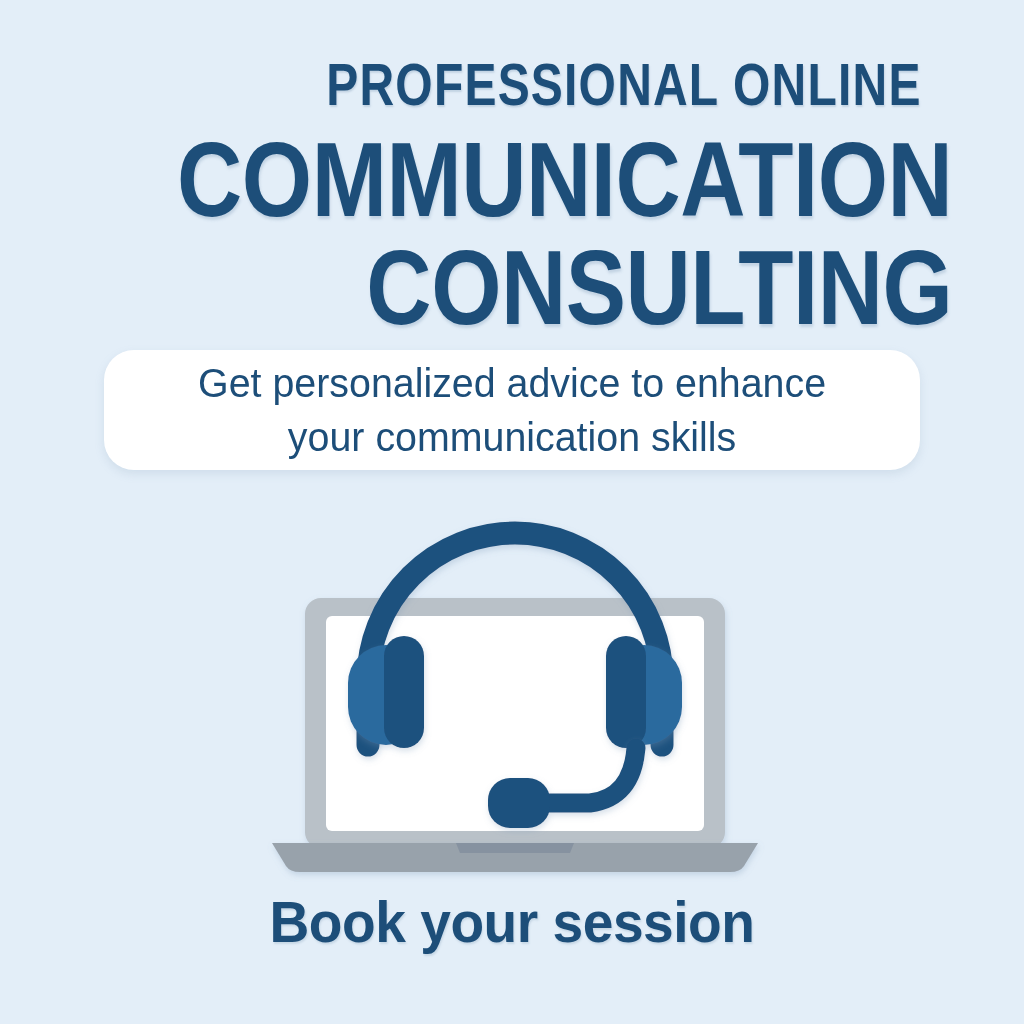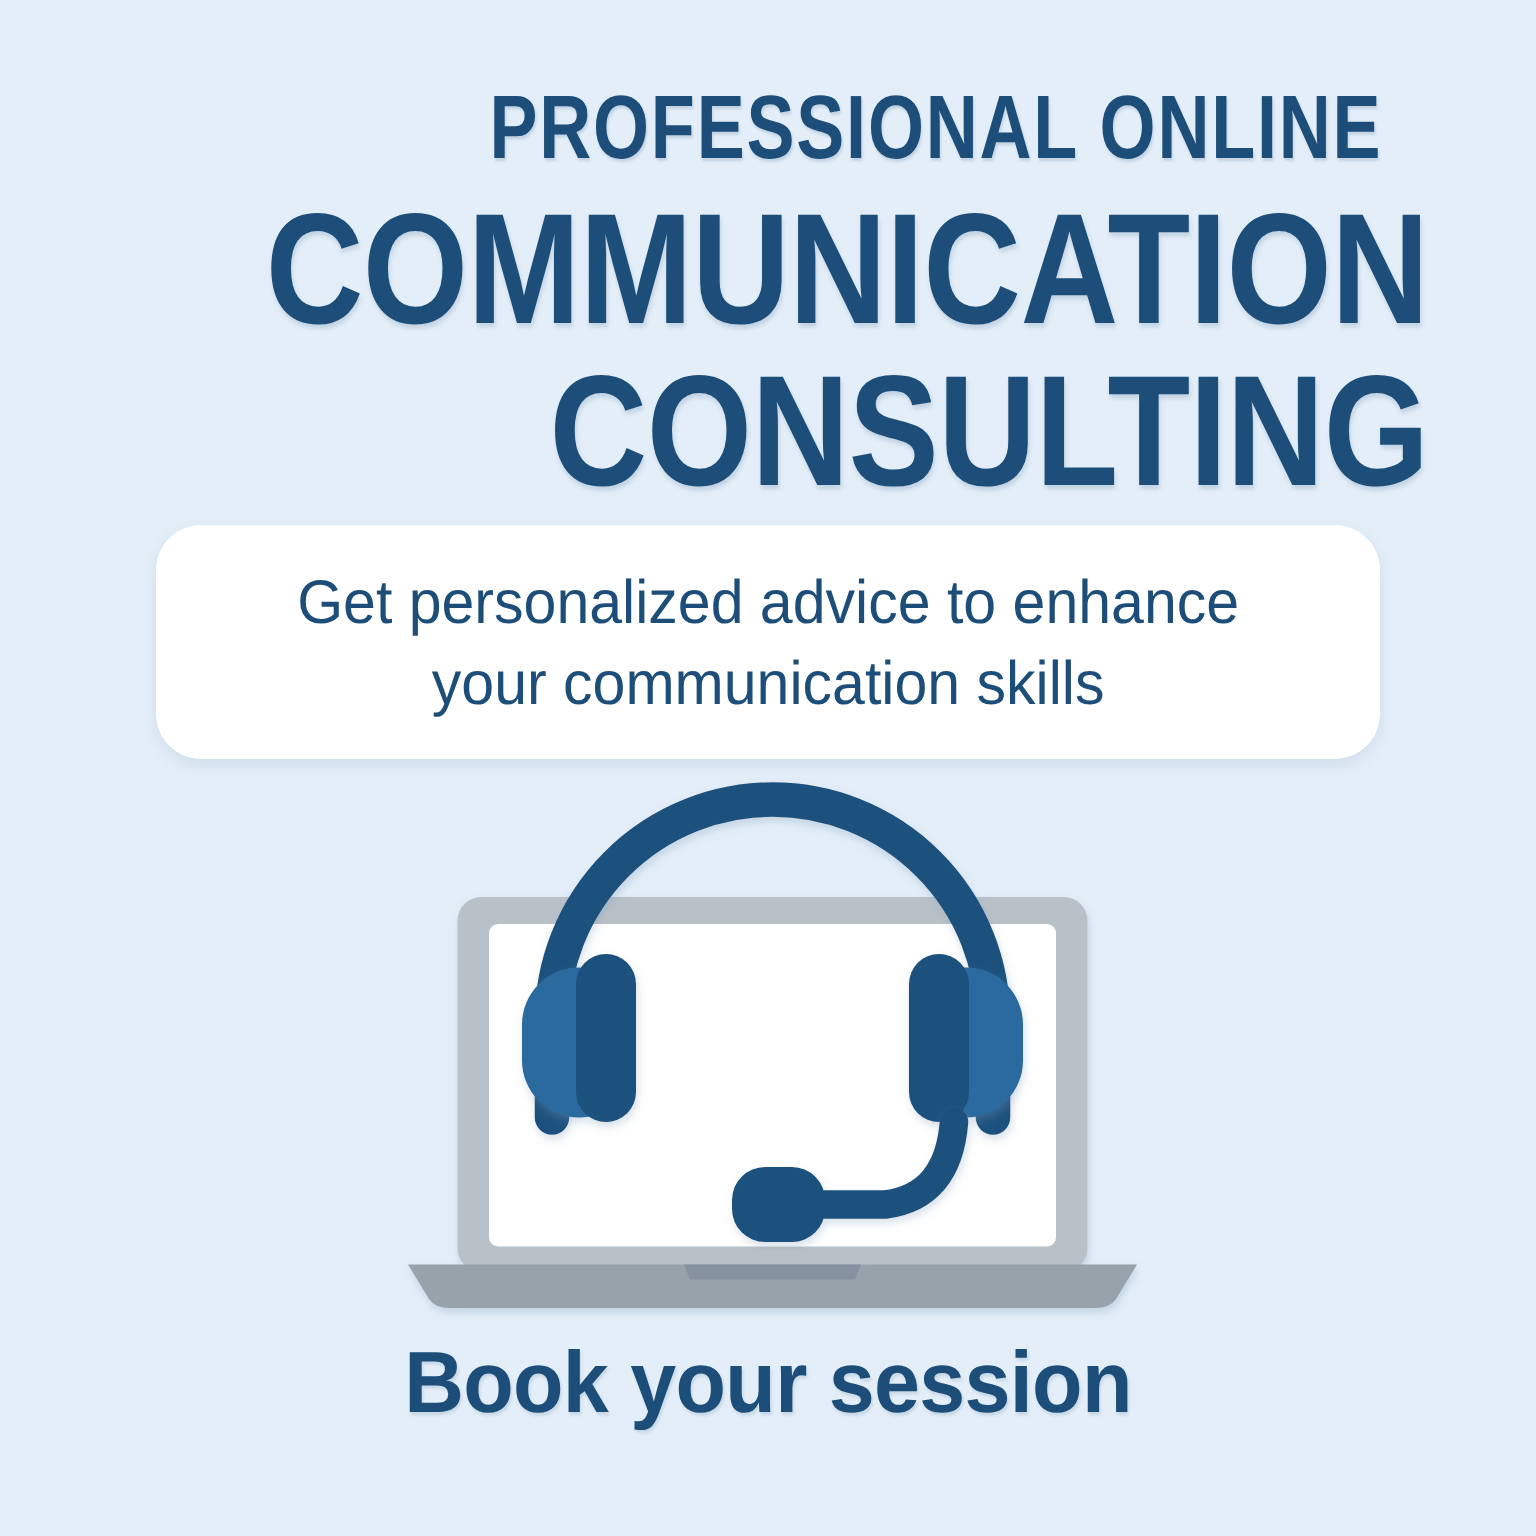--- a/index.html
+++ b/index.html
@@ -62,21 +62,21 @@
     margin-top: 4px;
     text-shadow: 1px 3px 3px rgba(120,150,180,0.30);
   }
 
   
   .subtitle-card {
     position: absolute;
     left: 104px;
     top: 350px;
     width: 816px;
-    height: 156px;
+    height: 120px;
     background: #ffffff;
     border-radius: 30px;
     box-shadow: 0 4px 10px rgba(120,150,180,0.18);
     display: flex;
     align-items: center;
     justify-content: center;
   }
   .subtitle-text {
     color: #1d4e79;
     font-size: 41px;

